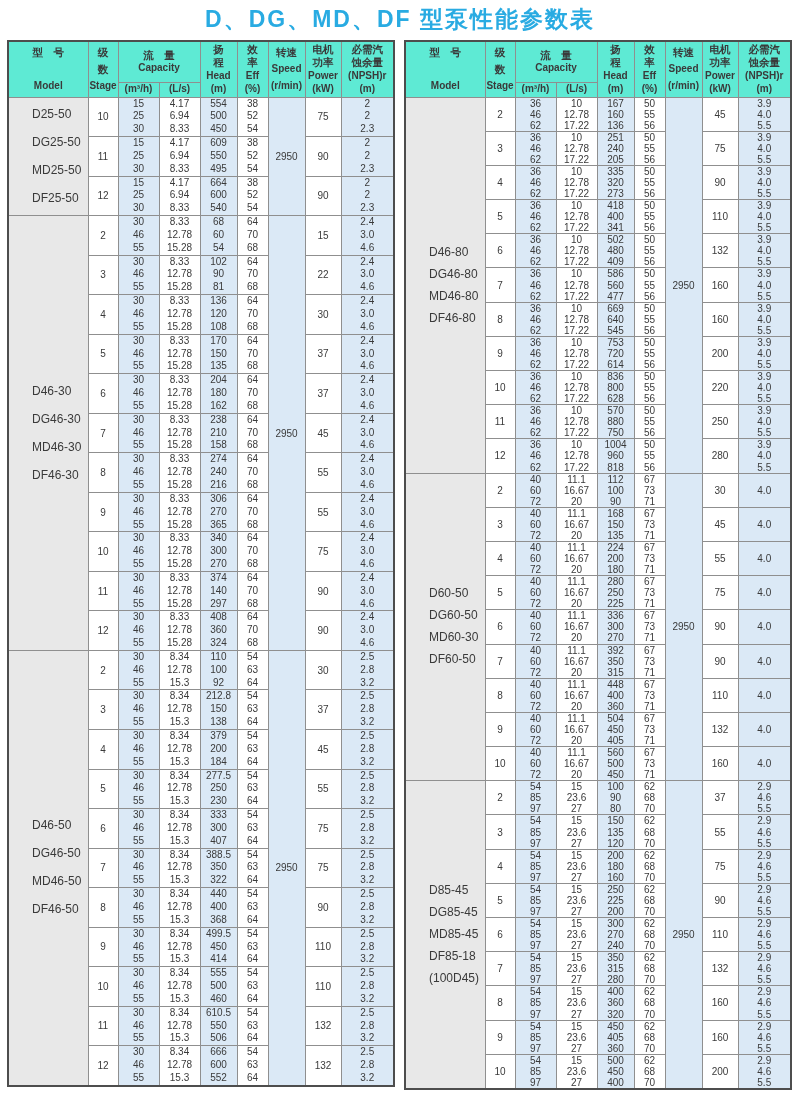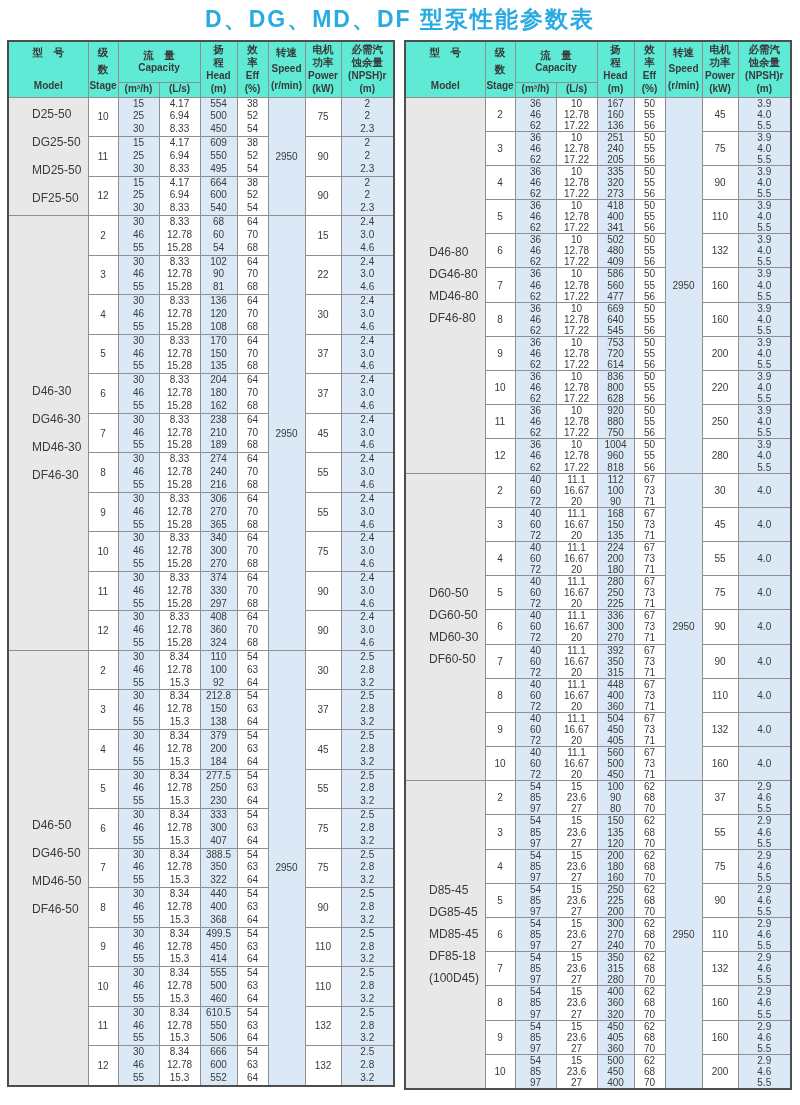--- a/index.html
+++ b/index.html
@@ -382,21 +382,21 @@
             <span>55</span>
           </td>
           <td class=" v3">
             <span>8.33</span>
             <span>12.78</span>
             <span>15.28</span>
           </td>
           <td class="blue v3">
             <span>238</span>
             <span>210</span>
-            <span>189</span>
+            <span>158</span>
           </td>
           <td class=" v3">
             <span>64</span>
             <span>70</span>
             <span>68</span>
           </td>
           <td class="c-power">45</td>
           <td class="blue v3">
             <span>2.4</span>
             <span>3.0</span>
@@ -497,21 +497,21 @@
             <span>46</span>
             <span>55</span>
           </td>
           <td class=" v3">
             <span>8.33</span>
             <span>12.78</span>
             <span>15.28</span>
           </td>
           <td class="blue v3">
             <span>374</span>
-            <span>330</span>
+            <span>140</span>
             <span>297</span>
           </td>
           <td class=" v3">
             <span>64</span>
             <span>70</span>
             <span>68</span>
           </td>
           <td class="c-power">90</td>
           <td class="blue v3">
             <span>2.4</span>
@@ -1241,21 +1241,21 @@
             <span>36</span>
             <span>46</span>
             <span>62</span>
           </td>
           <td class=" v3">
             <span>10</span>
             <span>12.78</span>
             <span>17.22</span>
           </td>
           <td class="blue v3">
-            <span>920</span>
+            <span>570</span>
             <span>880</span>
             <span>750</span>
           </td>
           <td class=" v3">
             <span>50</span>
             <span>55</span>
             <span>56</span>
           </td>
           <td class="c-power">250</td>
           <td class="blue v3">

